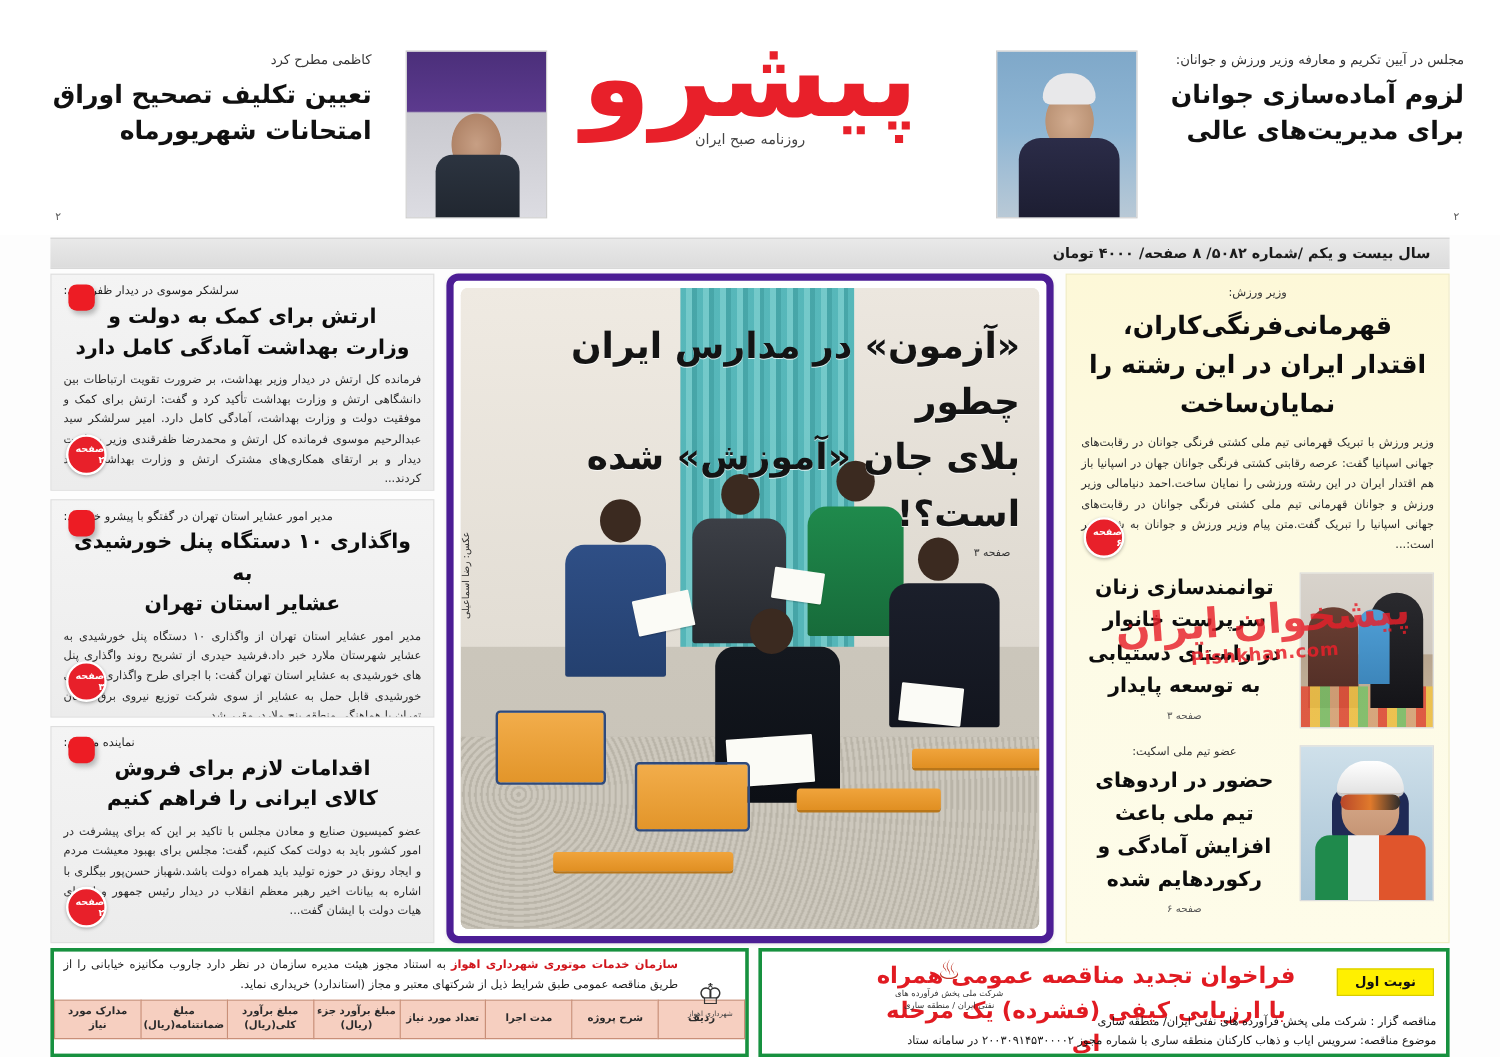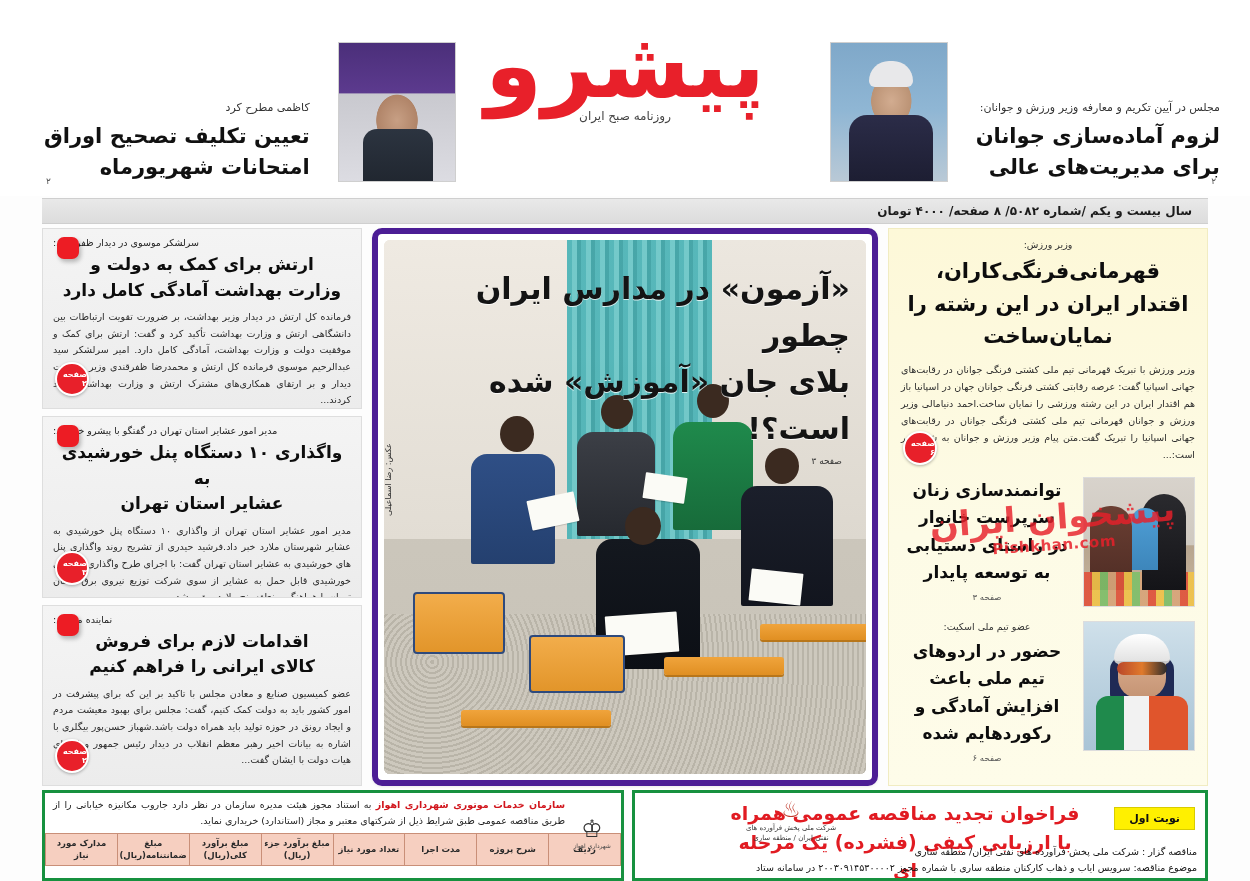--- a/index.html
+++ b/index.html
@@ -33,21 +33,21 @@
     direction: rtl;
   }
   .mast-logo .logo-sub {
     font-size: 12px; color: #444; margin-top: -14px;
     letter-spacing: 1px; direction: rtl;
   }
 
   
   .teaser {
     position: absolute; top: 42px;
-    display: flex; align-items: flex-end; gap: 28px;
+    display: flex; gap: 28px;
   }
   .teaser.left { left: 44px; flex-direction: row; }
   .teaser.right { right: 30px; flex-direction: row-reverse; }
   .teaser-photo {
     width: 118px; height: 140px; flex: none;
     border: 1px solid #cfcfcf; position: relative; overflow: hidden;
     background: #9aa4b0;
   }
   .teaser-photo.p1 {
     background:

